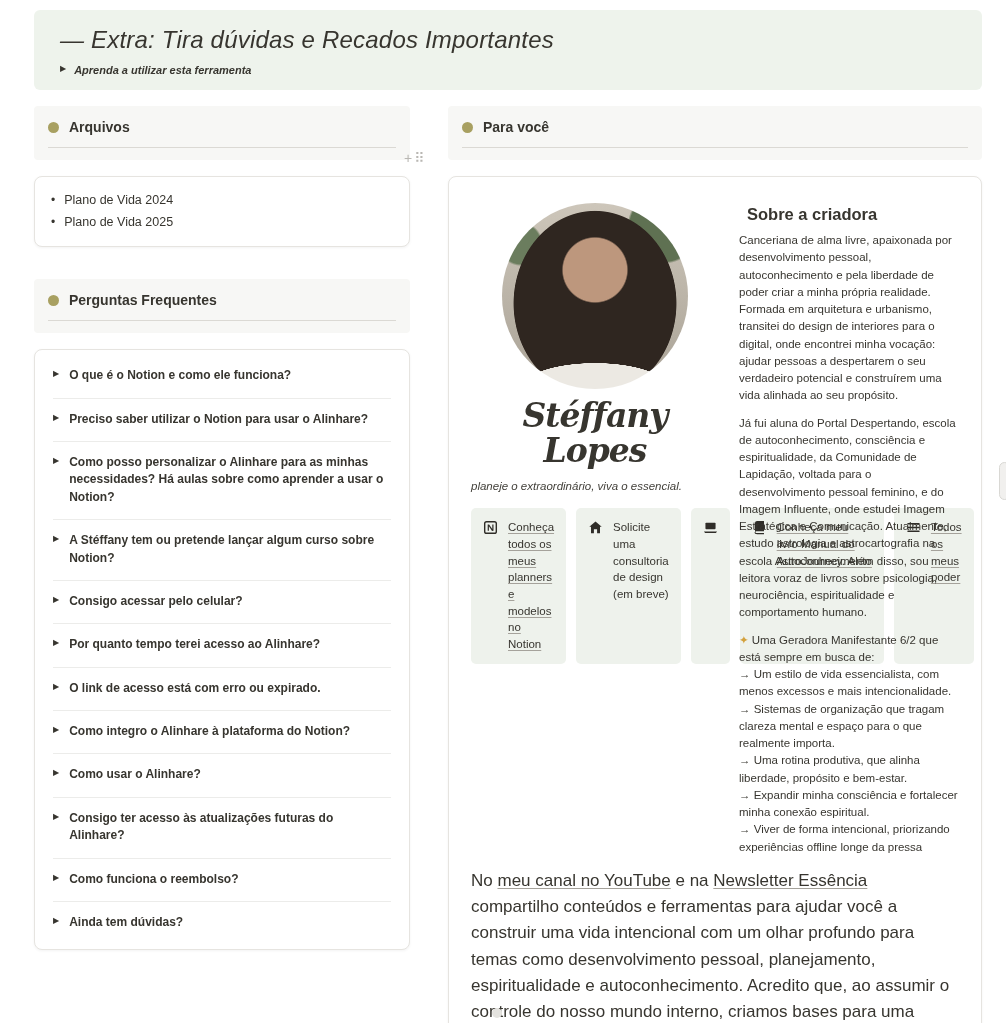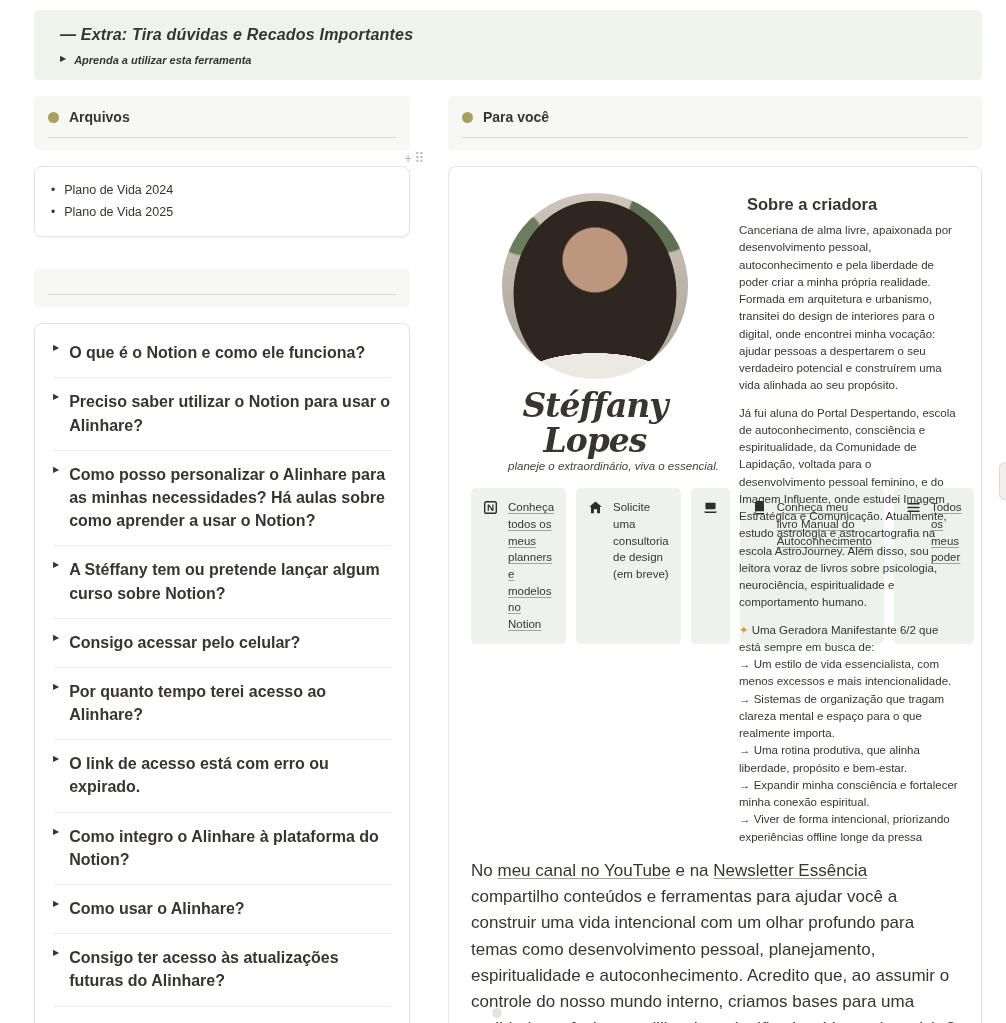--- a/index.html
+++ b/index.html
@@ -22,23 +22,23 @@
     position:relative;
     overflow:hidden;
   }
   .banner{
     margin:10px 24px 0 34px;
     background:var(--banner-bg);
     border-radius:6px;
     padding:16px 26px 14px;
   }
   .banner h1{
-    font-size:16px;
+    font-size:24px;
     font-style:italic;
-    font-weight:bold;
+    font-weight:normal;
     letter-spacing:.2px;
   }
   .banner .toggle-row{
     margin-top:10px;
     display:flex;align-items:center;gap:8px;
     cursor:pointer;
   }
   .tri{
     font-size:8px;line-height:1;color:var(--text);
     transform:translateY(-1px);
@@ -78,21 +78,21 @@
   .faq-head{margin-top:32px;}
   .faq-card{margin-top:16px;padding:5px 18px;}
   .faq-item{
     display:flex;gap:10px;align-items:flex-start;
     padding:12px 0 13px;
     border-bottom:1px solid #ececea;
     cursor:pointer;
   }
   .faq-item:last-child{border-bottom:none;}
   .faq-item .tri{margin-top:4px;}
-  .faq-item .q{font-size:16px;font-weight:bold;line-height:1.45;}
+  .faq-item .q{font-size:12px;font-weight:bold;line-height:1.45;}
   
   .profile-card{
     margin-top:16px;
     padding:22px 22px 24px;
     display:grid;
     grid-template-columns:248px 1fr;
     column-gap:20px;
   }
   .avatar{
     width:186px;height:186px;border-radius:50%;
@@ -105,21 +105,21 @@
       radial-gradient(circle at 10% 22%, #6b7d5e 0 9%, rgba(0,0,0,0) 10%),
       linear-gradient(180deg,#cdc6ba,#a9a296);
   }
   .p-name{
     margin-top:10px;text-align:center;
     font-family:"DejaVu Serif", serif;
     font-style:italic;font-weight:bold;
     font-size:33px;letter-spacing:-1px;line-height:1.05;
   }
   .p-tagline{
-    margin-top:2px;text-align:right;
+    margin-top:12px;text-align:left;
     font-size:11.5px;font-style:italic;color:#44423c;
   }
   .callouts{margin-top:16px;display:flex;flex-direction:row;gap:10px;}
   .callout{
     background:var(--callout-bg);
     border-radius:5px;
     padding:11px 12px;
     display:flex;gap:10px;align-items:flex-start;
     font-size:11.5px;line-height:1.45;
     cursor:pointer;
@@ -197,20 +197,24 @@
         <span class="b">•</span>
         <span>Plano de Vida 2024</span>
       </div>
       <div class="file-row">
         <span class="b">•</span>
         <span>Plano de Vida 2025</span>
       </div>
     </div>
 
     <div class="section-head faq-head">
+      <div class="row">
+        <span class="dot"></span>
+        <span class="title">Perguntas Frequentes</span>
+      </div>
       <div class="rule"></div>
     </div>
 
     <div class="card faq-card">
       <div class="faq-item">
         <span class="tri">▶</span>
         <span class="q">O que é o Notion e como ele funciona?</span>
       </div>
       <div class="faq-item">
         <span class="tri">▶</span>

